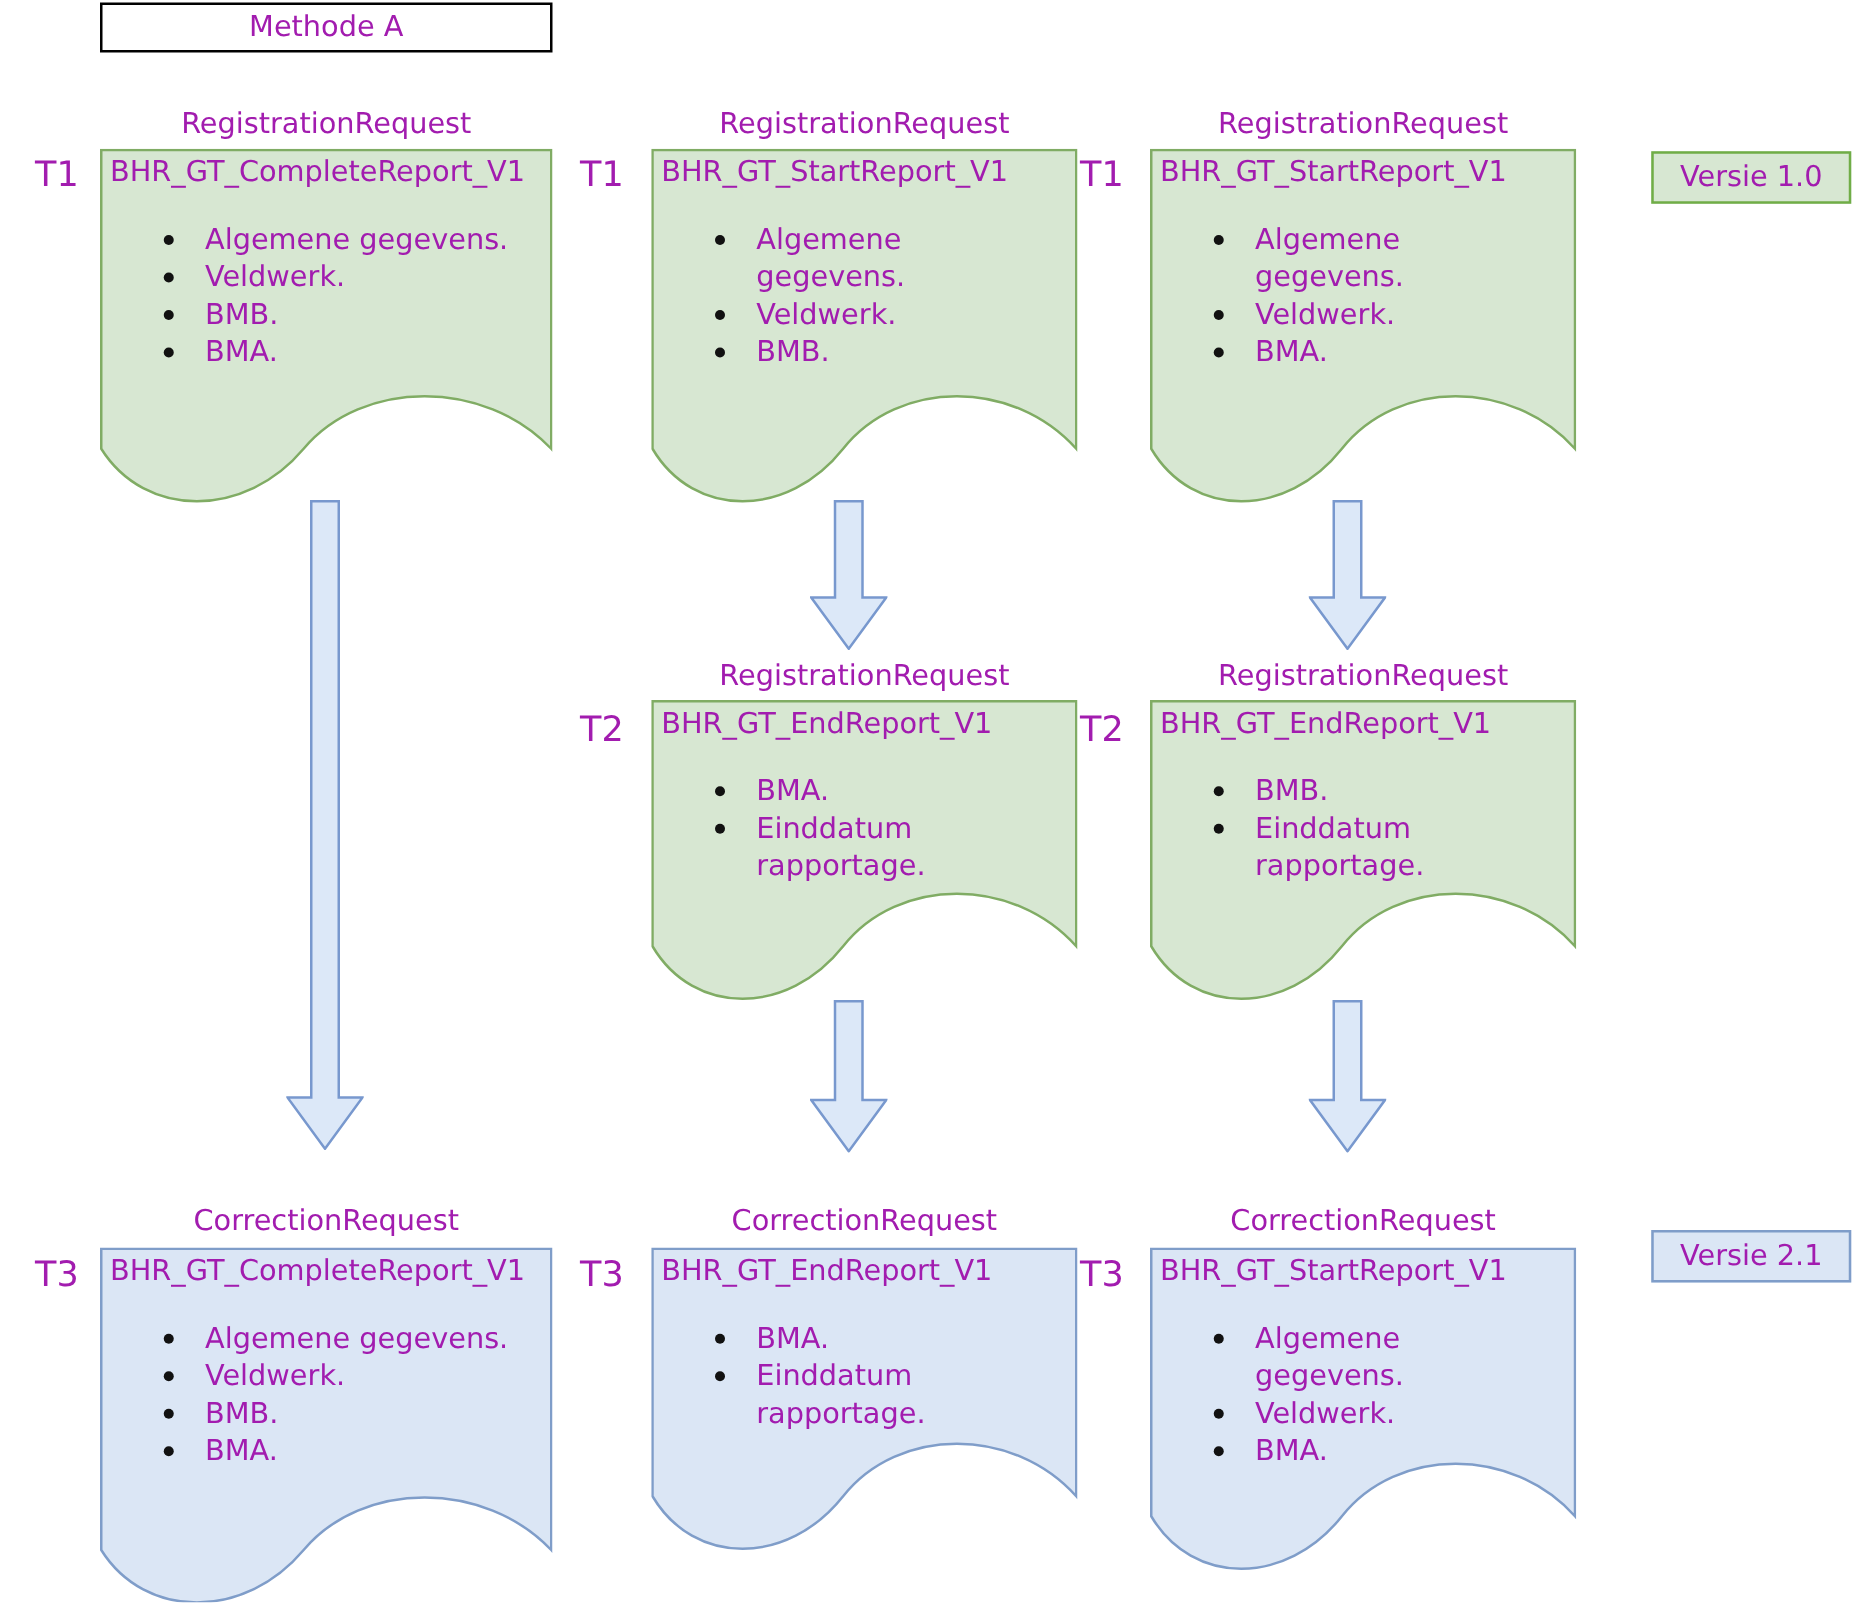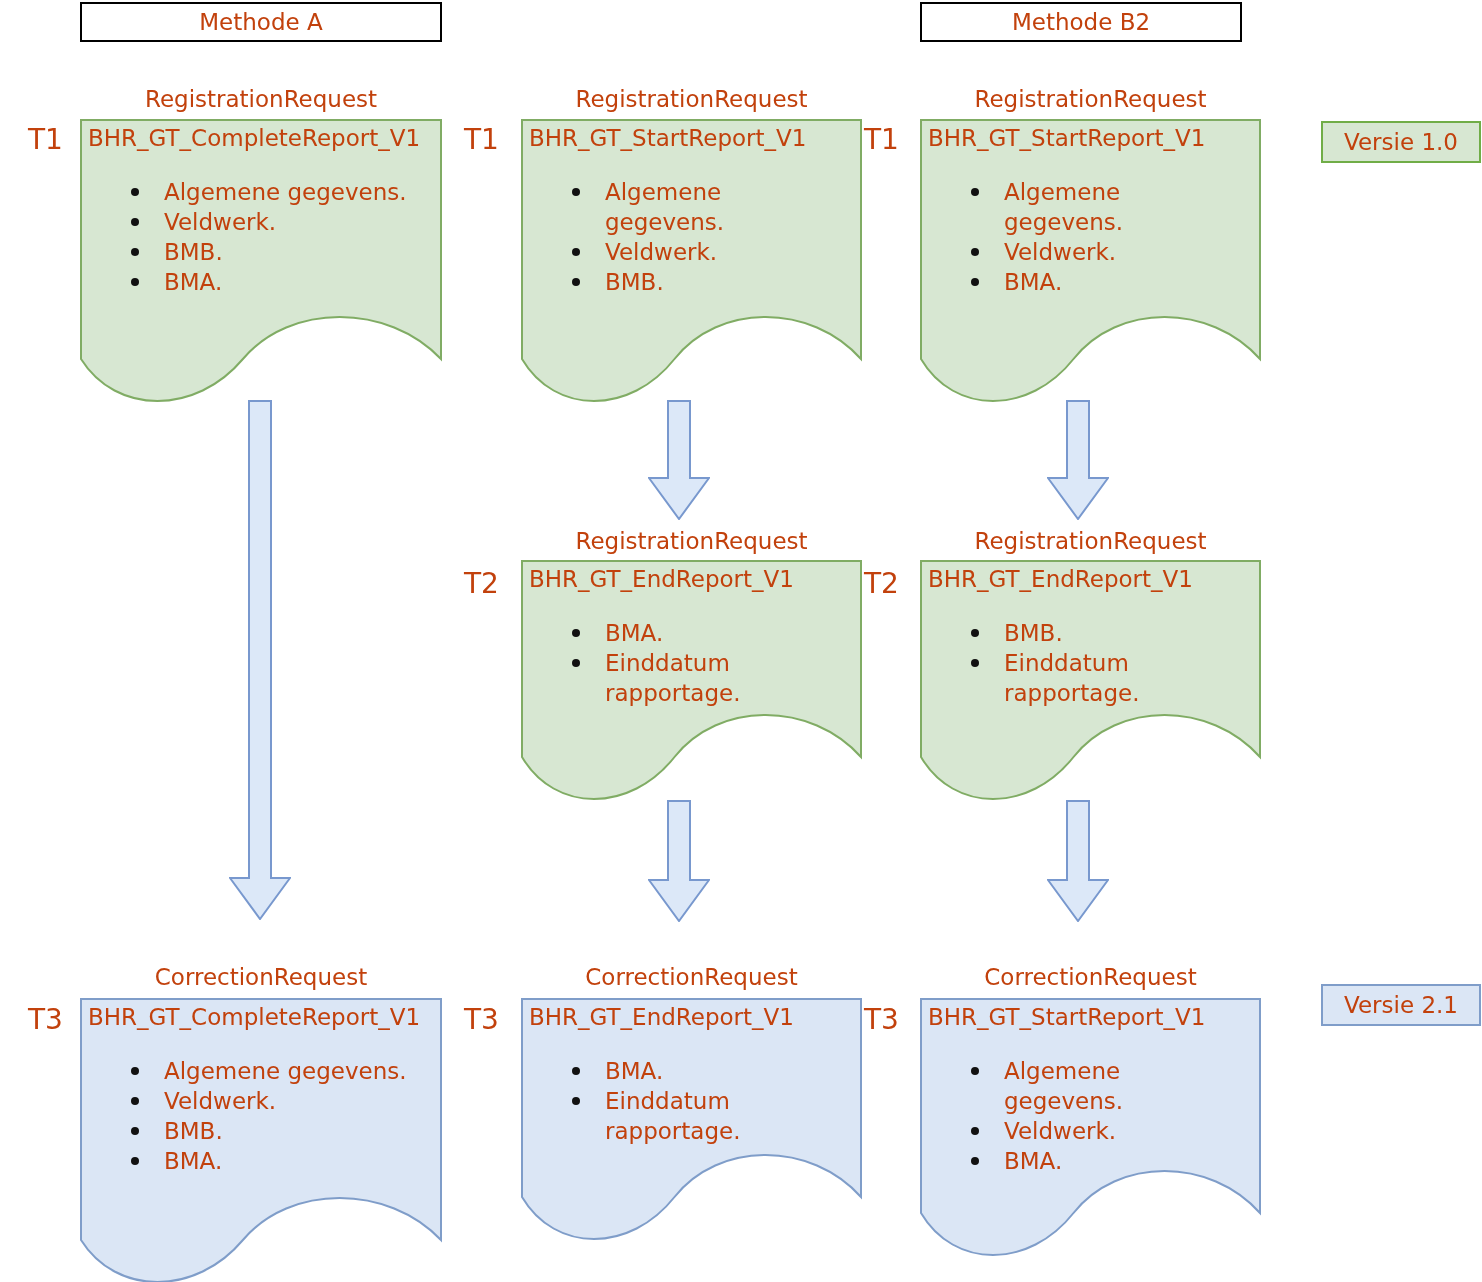--- a/index.html
+++ b/index.html
@@ -1,18 +1,18 @@
 <!DOCTYPE html>
 <html style="--green-fill: #d7e7d2; --green-stroke: #80ac64; --blue-fill: #dbe6f5; --blue-stroke: #7f9dc9; --arrow-fill: #dce8f8; --arrow-stroke: #7898ce; --badge-green-stroke: #70ad47;"><head>
 <meta charset="utf-8">
 <style>
   html,body{margin:0;padding:0;background:#fff}
   .canvas{
     position:relative;width:1482px;height:1282px;background:#fff;overflow:hidden;
-    font-family:"DejaVu Sans","Liberation Sans",sans-serif;color:#c2410c;
+    font-family:"DejaVu Sans","Liberation Sans",sans-serif;color:#a21caf;
   }
   .hdr{
     position:absolute;top:2px;height:40px;border:2px solid #000;background:#fff;
     display:flex;align-items:center;justify-content:center;font-size:23px;box-sizing:border-box;
   }
   .req{position:absolute;text-align:center;font-size:23px;line-height:26px}
   .time{position:absolute;font-size:28px;line-height:26px}
   .doc{position:absolute}
   .doc > svg{position:absolute;left:0;top:0;display:block}
   .doc.green path{fill:var(--green-fill);stroke:var(--green-stroke);stroke-width:2}
@@ -33,23 +33,20 @@
   .badge.blue{background:var(--blue-fill);border:2px solid var(--blue-stroke)}
 </style>
 </head>
 <body>
 
 <div class="canvas">
 
   <div class="hdr" style="left:80px;width:362px">
       <span>Methode A</span>
     </div>
-  <div class="hdr" style="left:920px;width:322px">
-      <span>Methode B2</span>
-    </div>
 
   <div class="req" style="left:80px;top:86px;width:362px">RegistrationRequest</div>
   <div class="req" style="left:521px;top:86px;width:341px">RegistrationRequest</div>
   <div class="req" style="left:920px;top:86px;width:341px">RegistrationRequest</div>
 
   <div class="time" style="left:28px;top:127px">T1</div>
   <div class="time" style="left:464px;top:127px">T1</div>
   <div class="time" style="left:864px;top:127px">T1</div>
 
   <div class="doc green" style="left:80px;top:119px;width:362px;height:284px">

